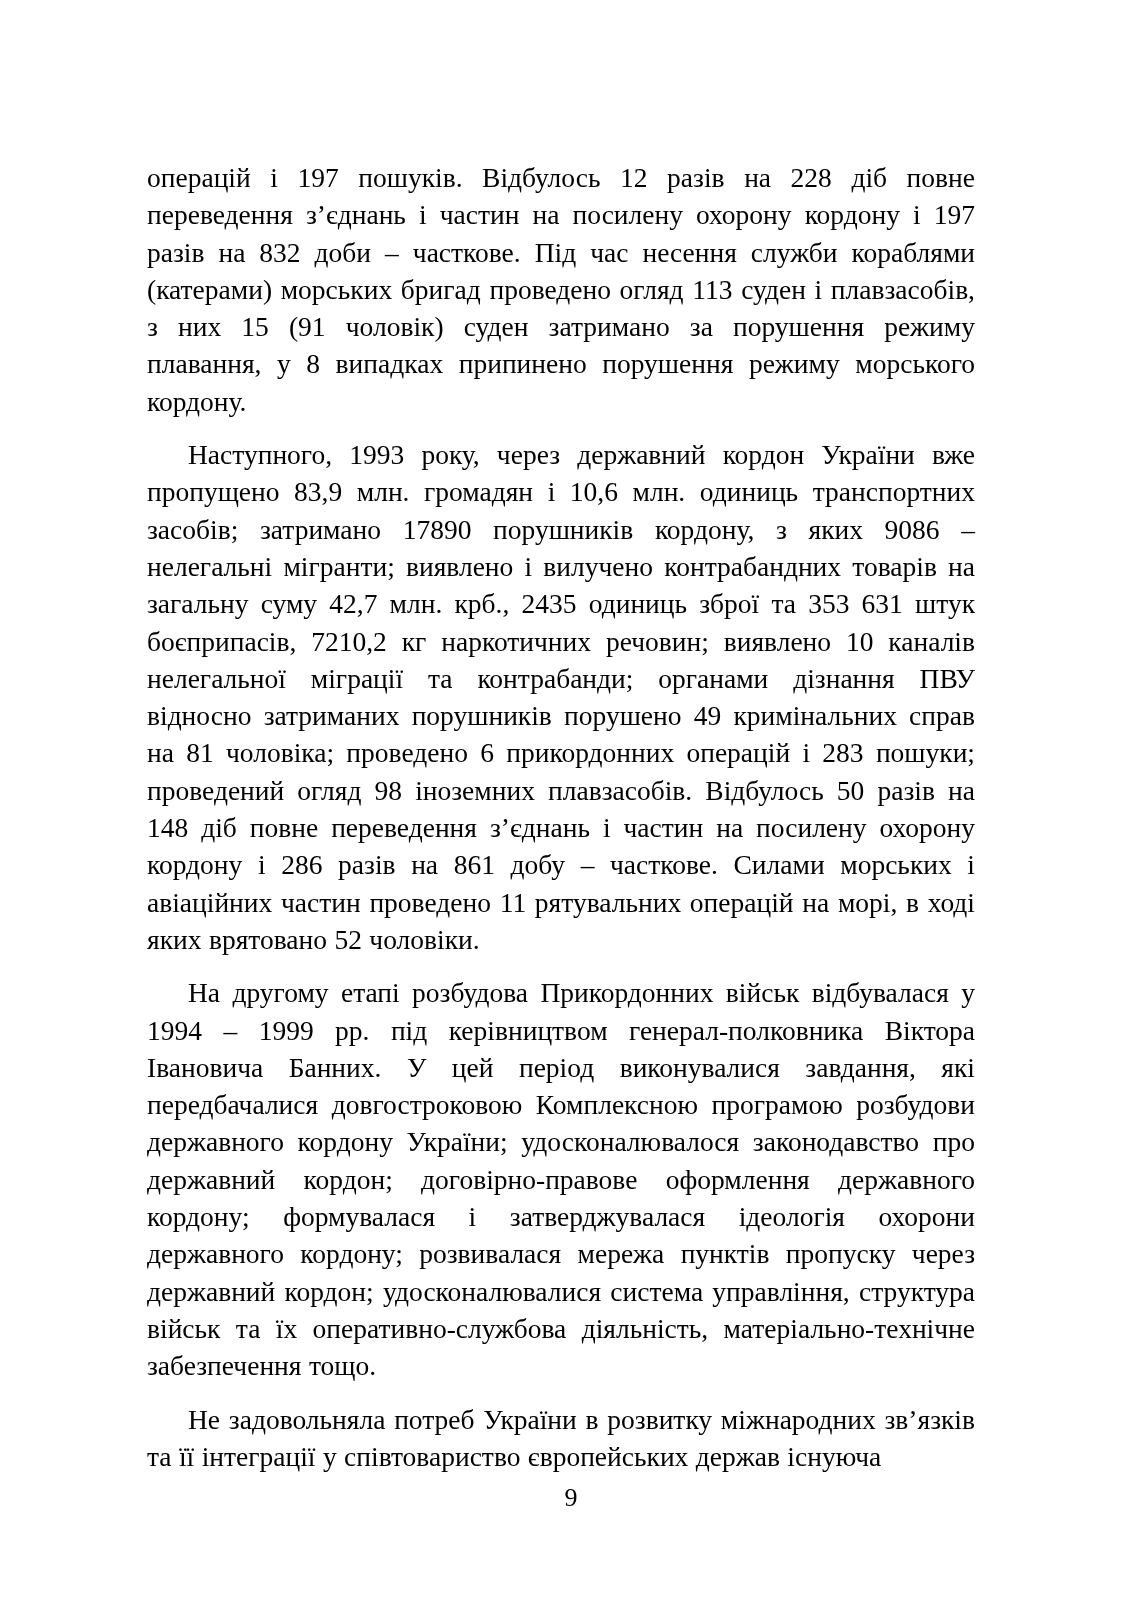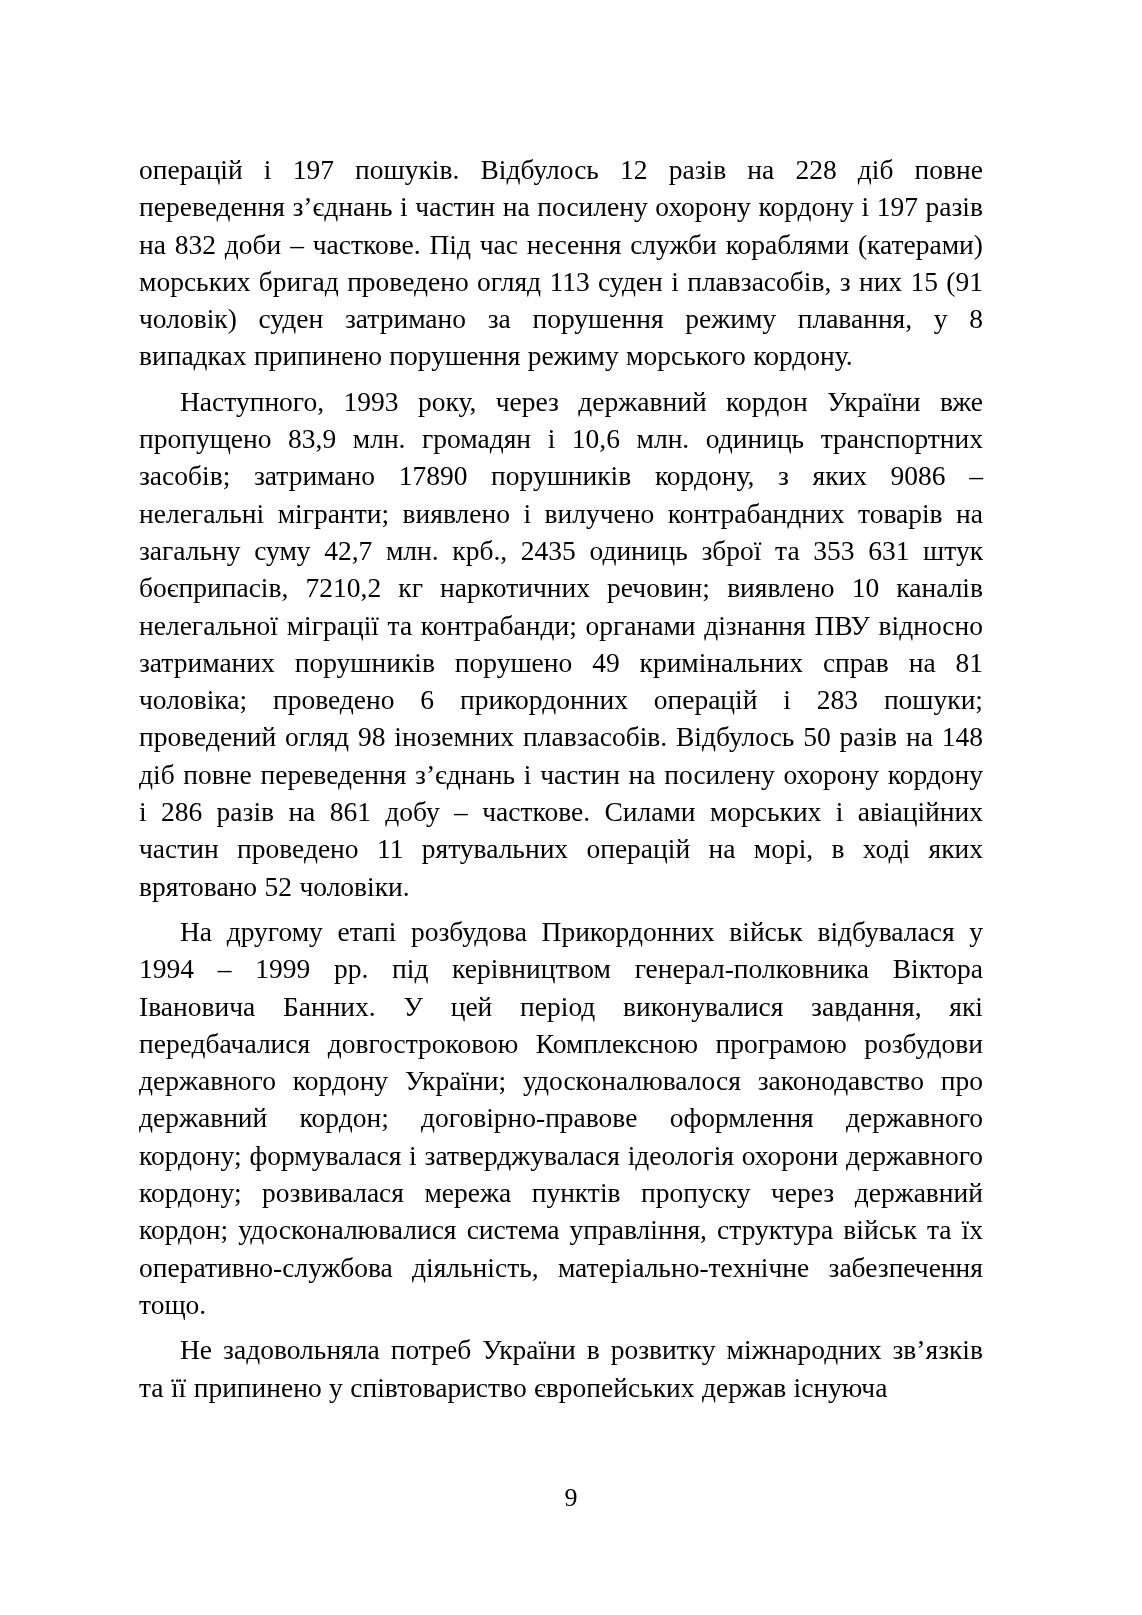--- a/index.html
+++ b/index.html
@@ -21,21 +21,21 @@
     overflow: hidden;
     box-sizing: border-box;
   }
   .text-column {
     position: absolute;
     left: 131px;
     top: 143px;
     width: 860px;
   }
   p.body-par {
-    margin: 8px;
+    margin: 16px;
     padding: 0;
     text-align: justify;
     text-justify: inter-word;
     font-size: 27.5px;
     line-height: 37.3px;
     text-indent: 41px;
     hyphens: none;
     word-spacing: 0.02em;
     font-weight: normal;
   }
@@ -62,19 +62,19 @@
 
   <div class="text-column">
 
     <p class="body-par no-indent"><span>операцій і 197 пошуків. Відбулось 12 разів на 228 діб повне переведення з’єднань і частин на посилену охорону кордону і 197 разів на 832 доби – часткове. Під час несення служби кораблями (катерами) морських бригад проведено огляд 113 суден і плавзасобів, з них 15 (91 чоловік) суден затримано за порушення режиму плавання, у 8 випадках припинено порушення режиму морського кордону.</span></p>
 
     <p class="body-par"><span>Наступного, 1993 року, через державний кордон України вже пропущено 83,9 млн. громадян і 10,6 млн. одиниць транспортних засобів; затримано 17890 порушників кордону, з яких 9086 – нелегальні мігранти; виявлено і вилучено контрабандних товарів на загальну суму 42,7 млн. крб., 2435 одиниць зброї та 353 631 штук боєприпасів, 7210,2 кг наркотичних речовин; виявлено 10 каналів нелегальної міграції та контрабанди; органами дізнання ПВУ відносно затриманих порушників порушено 49 кримінальних справ на 81 чоловіка; проведено 6 прикордонних операцій і 283 пошуки; проведений огляд 98 іноземних плавзасобів. Відбулось 50 разів на 148 діб повне переведення з’єднань і частин на посилену охорону кордону і 286 разів на 861 добу – часткове. Силами морських і авіаційних частин проведено 11 рятувальних операцій на морі, в ході яких врятовано 52 чоловіки.</span></p>
 
     <p class="body-par"><span class="bold-lead">На другому етапі</span><span> розбудова Прикордонних військ відбувалася у 1994 – 1999 рр. під керівництвом генерал-полковника Віктора Івановича Банних. У цей період виконувалися завдання, які передбачалися довгостроковою Комплексною програмою розбудови державного кордону України; удосконалювалося законодавство про державний кордон; договірно-правове оформлення державного кордону; формувалася і затверджувалася ідеологія охорони державного кордону; розвивалася мережа пунктів пропуску через державний кордон; удосконалювалися система управління, структура військ та їх оперативно-службова діяльність, матеріально-технічне забезпечення тощо.</span></p>
 
 
-    <p class="body-par"><span>Не задовольняла потреб України в розвитку міжнародних зв’язків та її припинено у співтовариство європейських держав існуюча</span></p>
+    <p class="body-par"><span>Не задовольняла потреб України в розвитку міжнародних зв’язків та її інтеграції у співтовариство європейських держав існуюча</span></p>
 
   </div>
 
   <div class="page-number">9</div>
 
 </div>
 
 </body></html>

